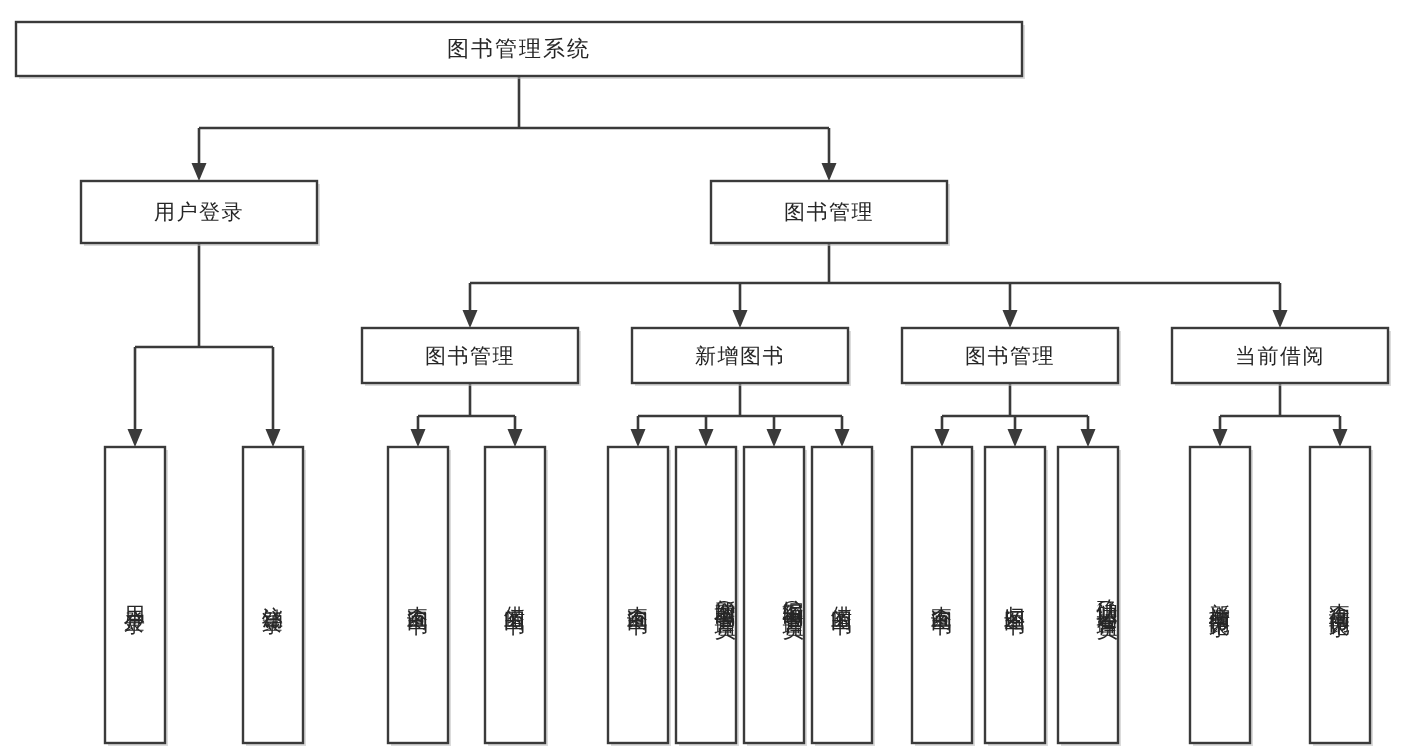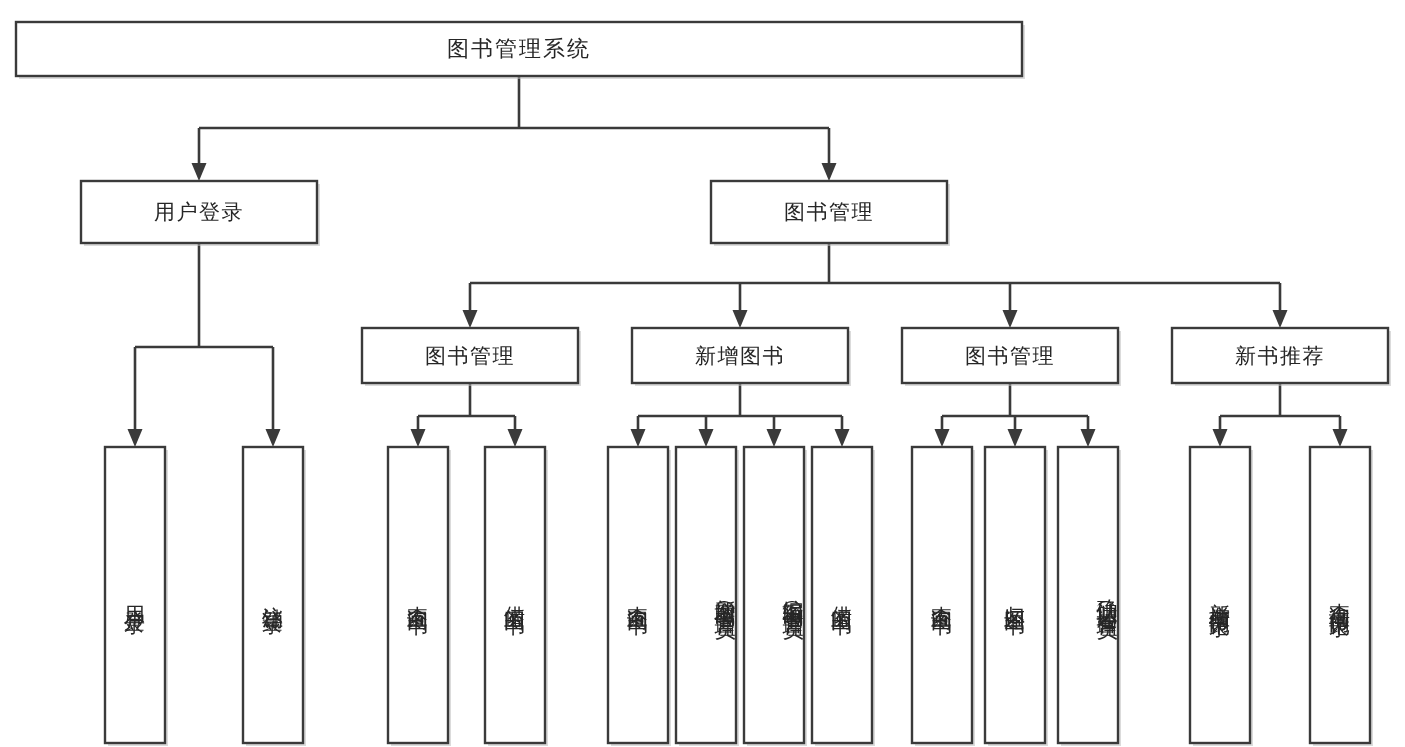--- a/index.html
+++ b/index.html
@@ -181,21 +181,21 @@
       </g>
   </svg>
 
   <div id="labels">
       <div class="hbox-label root-label" style="left: 16px; top: 12px; width: 1006px; height: 54px;">图书管理系统</div>
       <div class="hbox-label" style="left: 81px; top: 171px; width: 236px; height: 62px;">用户登录</div>
       <div class="hbox-label" style="left: 711px; top: 171px; width: 236px; height: 62px;">图书管理</div>
       <div class="hbox-label" style="left: 362px; top: 318px; width: 216px; height: 55px;">图书管理</div>
       <div class="hbox-label" style="left: 632px; top: 318px; width: 216px; height: 55px;">新增图书</div>
       <div class="hbox-label" style="left: 902px; top: 318px; width: 216px; height: 55px;">图书管理</div>
-      <div class="hbox-label" style="left: 1172px; top: 318px; width: 216px; height: 55px;">新书推荐</div>
+      <div class="hbox-label" style="left: 1172px; top: 318px; width: 216px; height: 55px;">当前借阅</div>
       <div class="leaf-vtext center" style="left: 105px; top: 447px; width: 60px; height: 276px;">用户登录</div>
       <div class="leaf-vtext center" style="left: 243px; top: 447px; width: 60px; height: 276px;">注销登录</div>
       <div class="leaf-vtext center" style="left: 388px; top: 447px; width: 60px; height: 276px;">查询图书</div>
       <div class="leaf-vtext center" style="left: 485px; top: 447px; width: 60px; height: 276px;">借阅图书</div>
       <div class="leaf-vtext center" style="left: 608px; top: 447px; width: 60px; height: 276px;">查询图书</div>
       <div class="leaf-vtext" style="left: 676px; top: 447px; width: 60px; height: 276px;">新增图书（管理员）</div>
       <div class="leaf-vtext" style="left: 744px; top: 447px; width: 60px; height: 276px;">编辑图书（管理员）</div>
       <div class="leaf-vtext center" style="left: 812px; top: 447px; width: 60px; height: 276px;">借阅图书</div>
       <div class="leaf-vtext center" style="left: 912px; top: 447px; width: 60px; height: 276px;">查询图书</div>
       <div class="leaf-vtext center" style="left: 985px; top: 447px; width: 60px; height: 276px;">归还图书</div>

